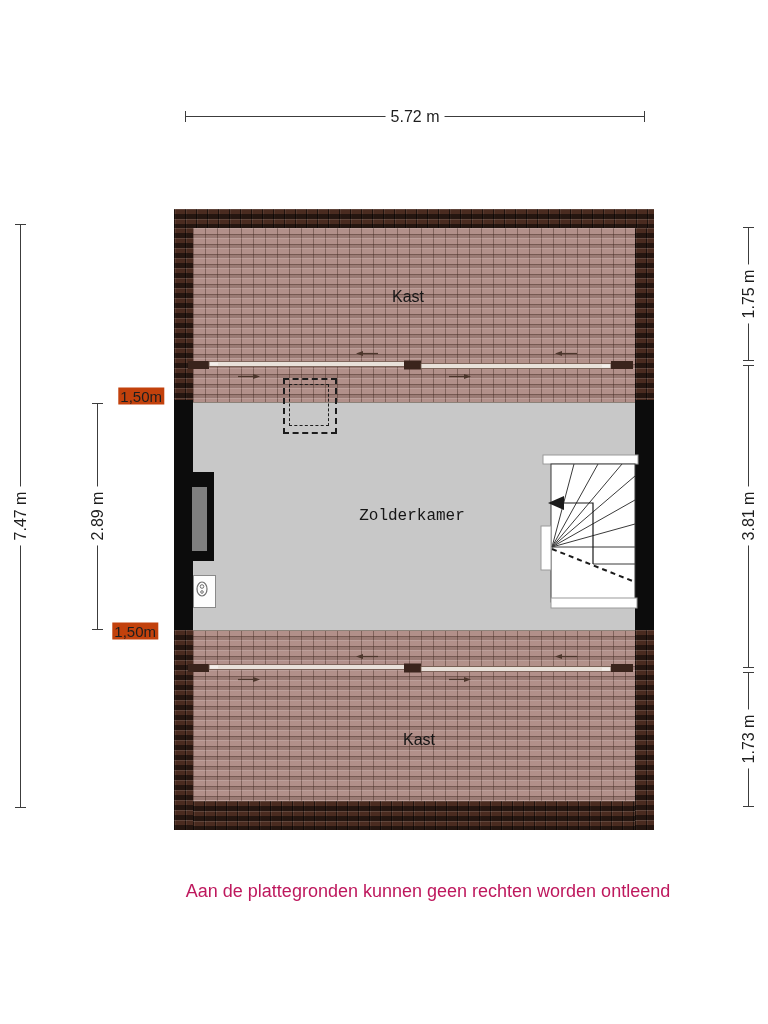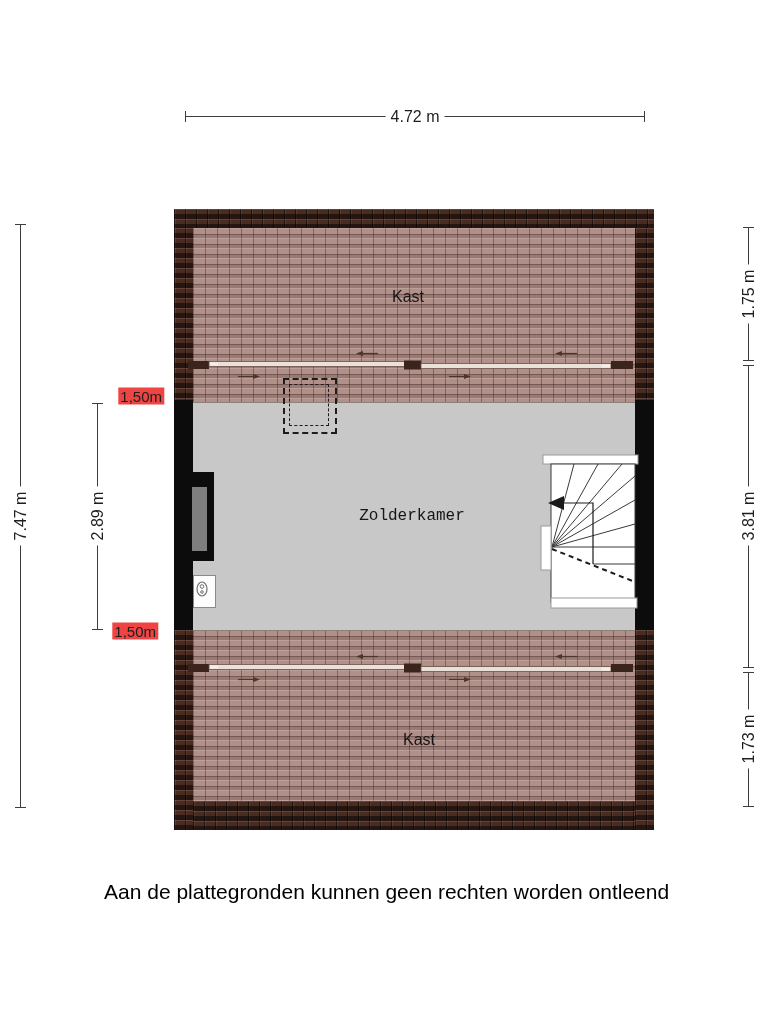--- a/index.html
+++ b/index.html
@@ -7,21 +7,21 @@
        font-family:"Liberation Sans","DejaVu Sans",sans-serif;color:#1e1e1e;}
   .abs{position:absolute;}
   
   .hline{position:absolute;height:1px;background:#3c3c3c;}
   .vline{position:absolute;width:1px;background:#3c3c3c;}
   .tick{position:absolute;background:#3c3c3c;}
   .dimlabel{position:absolute;transform:translate(-50%,-50%);background:#fff;
             padding:0 5px;font-size:16px;white-space:nowrap;line-height:18px;}
   .dimlabel.rot{transform:translate(-50%,-50%) rotate(-90deg);}
   .plainlabel{position:absolute;font-size:15px;white-space:nowrap;
-              transform:translate(-100%,-50%);background:#ef4444;padding:0 2px;}
+              transform:translate(-100%,-50%);background:#c2410c;padding:0 2px;}
   
   .tile-light{position:absolute;background-color:#b2908a;
     background-image:
       repeating-linear-gradient(to bottom,
         rgba(255,255,255,0.14) 0px,rgba(255,255,255,0.14) 1px,
         transparent 1px,transparent 6px,
         rgba(60,36,28,0.50) 6px,rgba(60,36,28,0.50) 7px,
         rgba(60,36,28,0.20) 7px,rgba(60,36,28,0.20) 10px),
       repeating-linear-gradient(to right,
         rgba(60,36,28,0.42) 0px,rgba(60,36,28,0.42) 1px,
@@ -36,22 +36,22 @@
         rgba(0,0,0,0.55) 0px,rgba(0,0,0,0.55) 1px,
         rgba(255,255,255,0.07) 1px,rgba(255,255,255,0.07) 2px,
         transparent 2px,transparent 11px);}
   .floor{position:absolute;background:#c8c8c8;}
   .wall{position:absolute;background:#0c0c0c;}
   .roomlabel{position:absolute;font-size:16px;text-align:left;
              transform:translate(-50%,-50%);white-space:nowrap;color:#161616;}
   .dashedbox{position:absolute;border:2px dashed #1c1c1c;background:transparent;}
   .dashedbox.thin{border-width:1px;}
   .edge{position:absolute;background:#8c8279;height:1px;}
-  .footer{position:absolute;left:104px;top:881px;width:648px;text-align:left;
-          font-size:21px;line-height:21px;color:#000000;}
+  .footer{position:absolute;left:104px;top:881px;width:648px;text-align:center;
+          font-size:18px;line-height:21px;color:#be185d;}
 </style>
 </head>
 <body>
 
 <svg width="0" height="0" style="position:absolute">
   <defs>
     <g id="rail-sym">
 
       <rect x="3" y="12" width="21" height="8" fill="#3a241c"></rect>
       <rect x="24" y="12.5" width="196" height="5" fill="#e9e1da" stroke="#6b5246" stroke-width="0.8"></rect>
@@ -70,21 +70,21 @@
       <polygon points="75,27.5 68,25 68,30" fill="#4c362c"></polygon>
       <line x1="264" y1="27.5" x2="279" y2="27.5" stroke="#4c362c" stroke-width="1.2"></line>
       <polygon points="286,27.5 279,25 279,30" fill="#4c362c"></polygon>
     </g>
   </defs>
 </svg>
 
 <div class="hline" style="left:185px;top:116px;width:460px;"></div>
 <div class="tick" style="left:185px;top:111px;width:1px;height:11px;"></div>
 <div class="tick" style="left:644px;top:111px;width:1px;height:11px;"></div>
-<div class="dimlabel" style="left:415px;top:117px;">4.72 m</div>
+<div class="dimlabel" style="left:415px;top:117px;">5.72 m</div>
 
 <div class="vline" style="left:20px;top:224px;height:584px;"></div>
 <div class="tick" style="left:15px;top:224px;width:11px;height:1px;"></div>
 <div class="tick" style="left:15px;top:807px;width:11px;height:1px;"></div>
 <div class="dimlabel rot" style="left:21px;top:516px;">7.47 m</div>
 
 <div class="vline" style="left:97px;top:403px;height:227px;"></div>
 <div class="tick" style="left:92px;top:403px;width:11px;height:1px;"></div>
 <div class="tick" style="left:92px;top:629px;width:11px;height:1px;"></div>
 <div class="dimlabel rot" style="left:98px;top:516px;">2.89 m</div>

